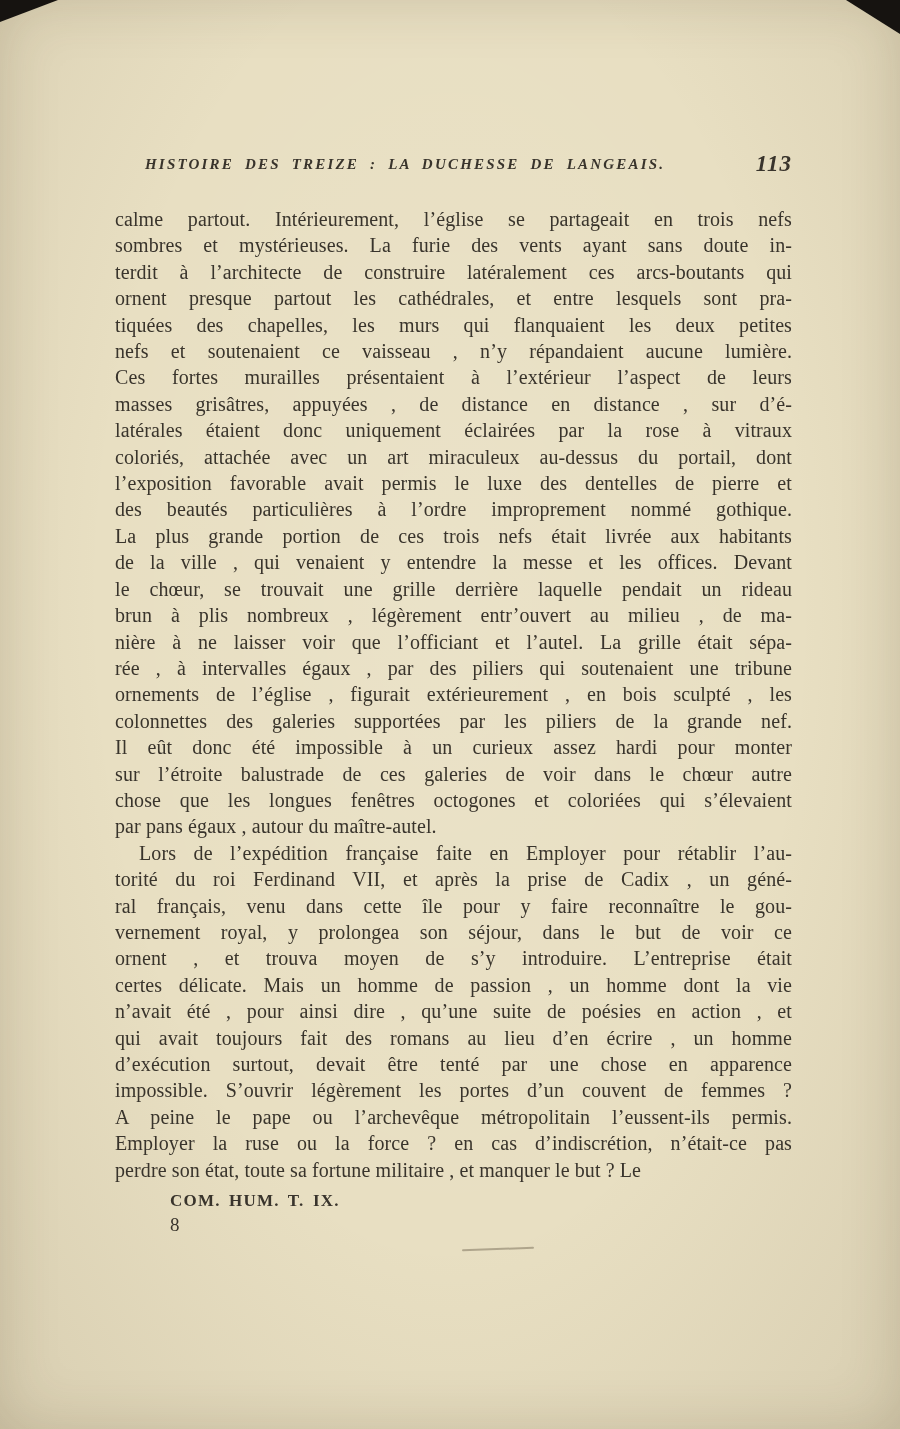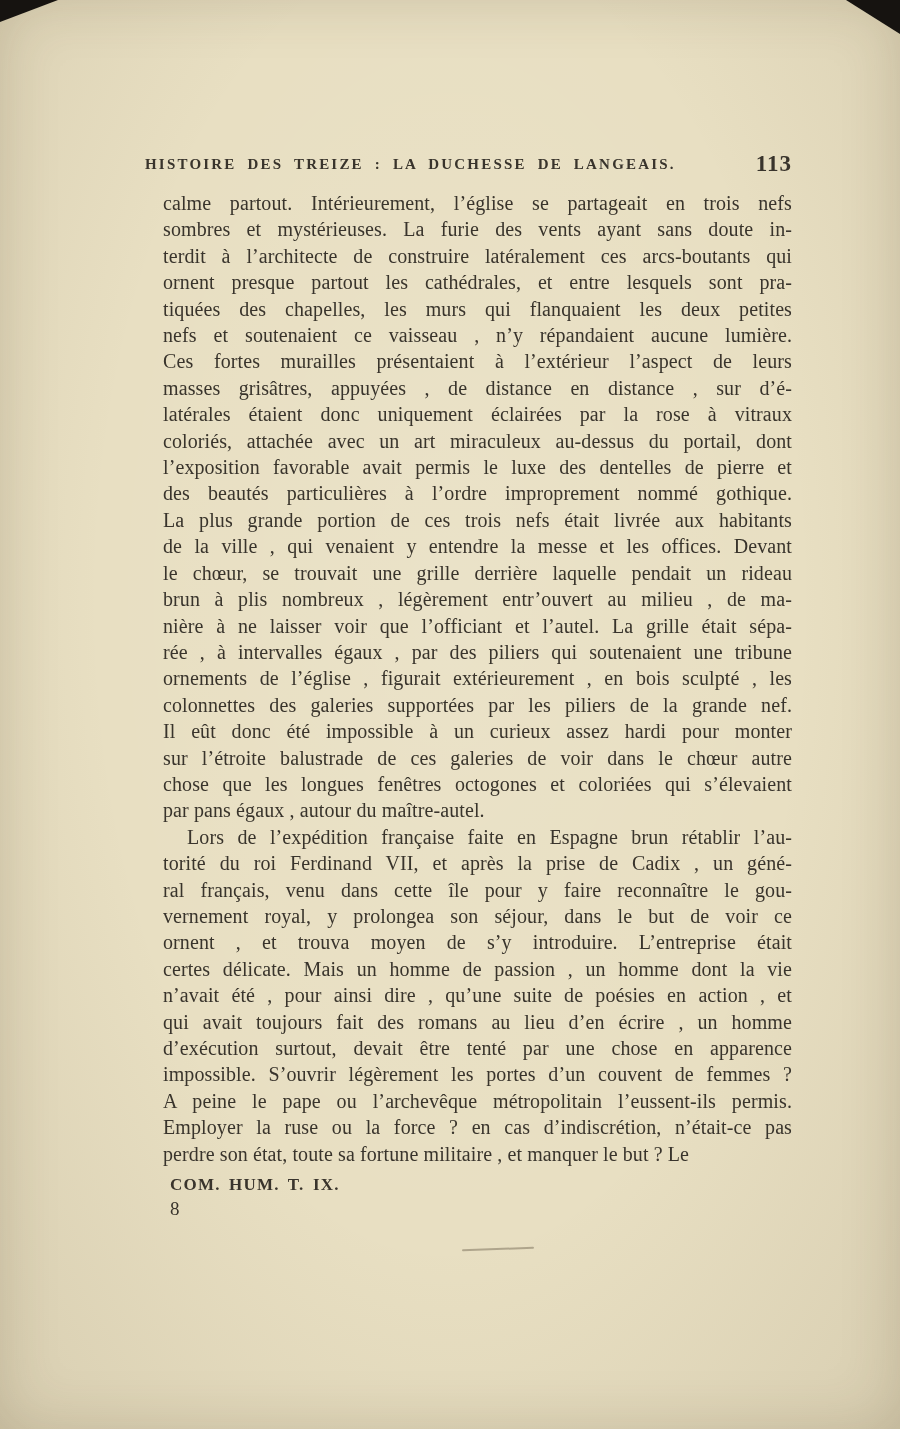--- a/index.html
+++ b/index.html
@@ -47,42 +47,42 @@
     transform: rotate(-2deg);
     border-radius: 2px;
   }
 
   
   .header {
     display: flex;
     justify-content: space-between;
     align-items: flex-end;
     line-height: 24px;
-    margin-bottom: 14px;
+    margin-bottom: 30px;
+    font-style: italic;
   }
   .running-title {
     font-weight: bold;
     font-size: 15px;
     letter-spacing: 2.2px;
     word-spacing: 5px;
     padding-left: 30px;
     white-space: nowrap;
   }
   .page-number {
     font-weight: bold;
     font-size: 23px;
     letter-spacing: 1px;
   }
 
   
   .body-text {
     font-size: 20px;
     line-height: 26.4px;
     letter-spacing: 0.1px;
-    margin-left: 48px;
   }
   .line {
     text-align: justify;
     text-align-last: justify;
   }
   .line.last {
     text-align-last: left;
   }
   .line.indent {
     text-indent: 24px;
@@ -141,21 +141,21 @@
       <div class="line">le chœur, se trouvait une grille derrière laquelle pendait un rideau</div>
       <div class="line">brun à plis nombreux , légèrement entr’ouvert au milieu , de ma-</div>
       <div class="line">nière à ne laisser voir que l’officiant et l’autel. La grille était sépa-</div>
       <div class="line">rée , à intervalles égaux , par des piliers qui soutenaient une tribune</div>
       <div class="line">ornements de l’église , figurait extérieurement , en bois sculpté , les</div>
       <div class="line">colonnettes des galeries supportées par les piliers de la grande nef.</div>
       <div class="line">Il eût donc été impossible à un curieux assez hardi pour monter</div>
       <div class="line">sur l’étroite balustrade de ces galeries de voir dans le chœur autre</div>
       <div class="line">chose que les longues fenêtres octogones et coloriées qui s’élevaient</div>
       <div class="line last">par pans égaux , autour du maître-autel.</div>
-      <div class="line indent">Lors de l’expédition française faite en Espagne brun rétablir l’au-</div>
+      <div class="line indent">Lors de l’expédition française faite en Employer pour rétablir l’au-</div>
       <div class="line">torité du roi Ferdinand VII, et après la prise de Cadix , un géné-</div>
       <div class="line">ral français, venu dans cette île pour y faire reconnaître le gou-</div>
       <div class="line">vernement royal, y prolongea son séjour, dans le but de voir ce</div>
       <div class="line">ornent , et trouva moyen de s’y introduire. L’entreprise était</div>
       <div class="line">certes délicate. Mais un homme de passion , un homme dont la vie</div>
       <div class="line">n’avait été , pour ainsi dire , qu’une suite de poésies en action , et</div>
       <div class="line">qui avait toujours fait des romans au lieu d’en écrire , un homme</div>
       <div class="line">d’exécution surtout, devait être tenté par une chose en apparence</div>
       <div class="line">impossible. S’ouvrir légèrement les portes d’un couvent de femmes ?</div>
       <div class="line">A peine le pape ou l’archevêque métropolitain l’eussent-ils permis.</div>

